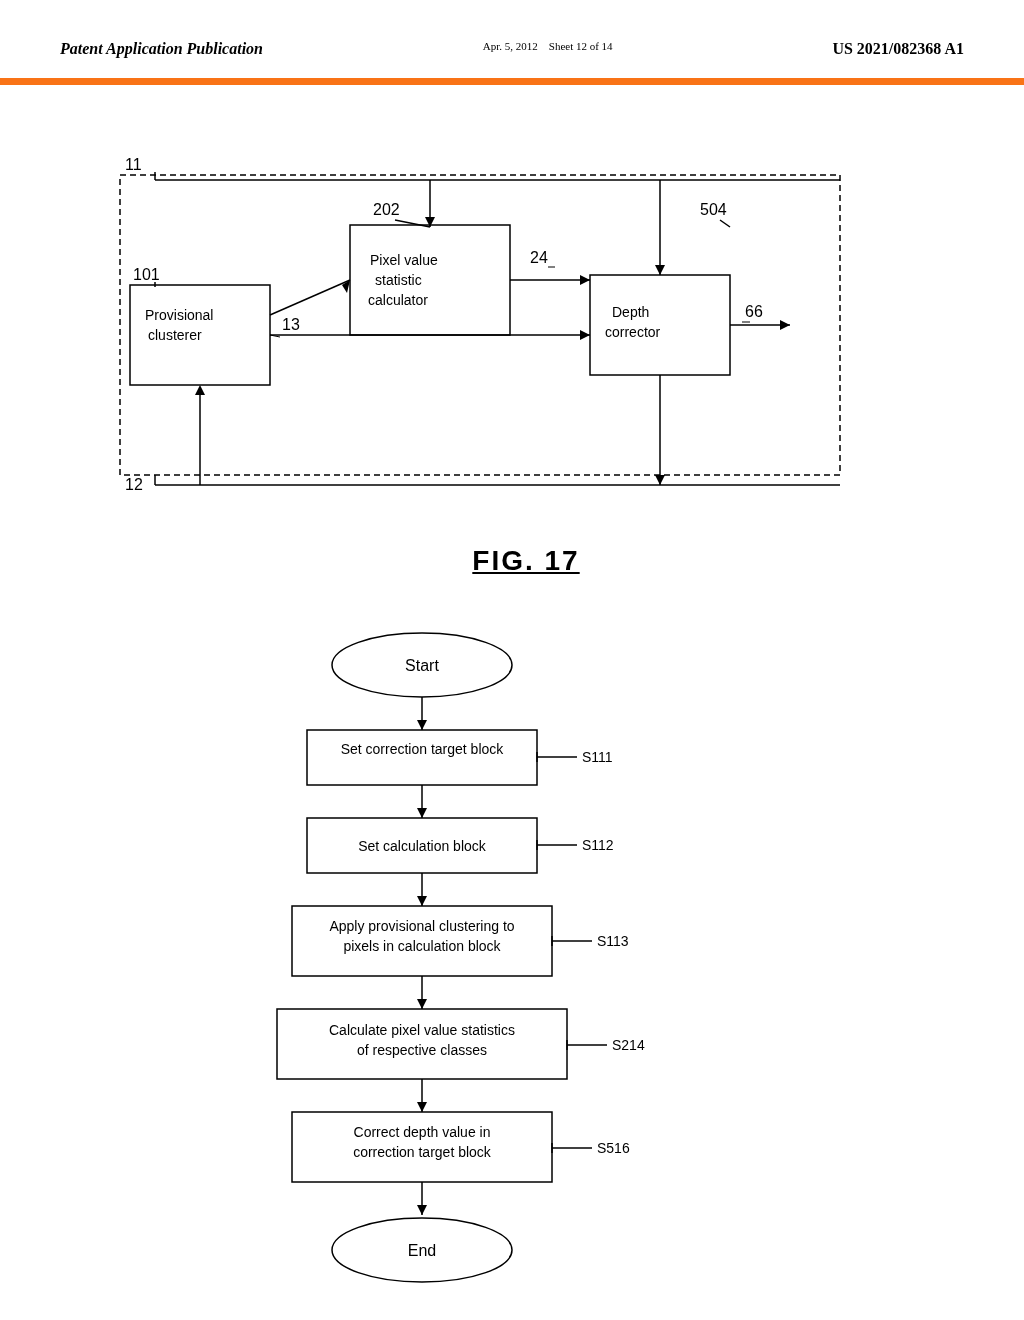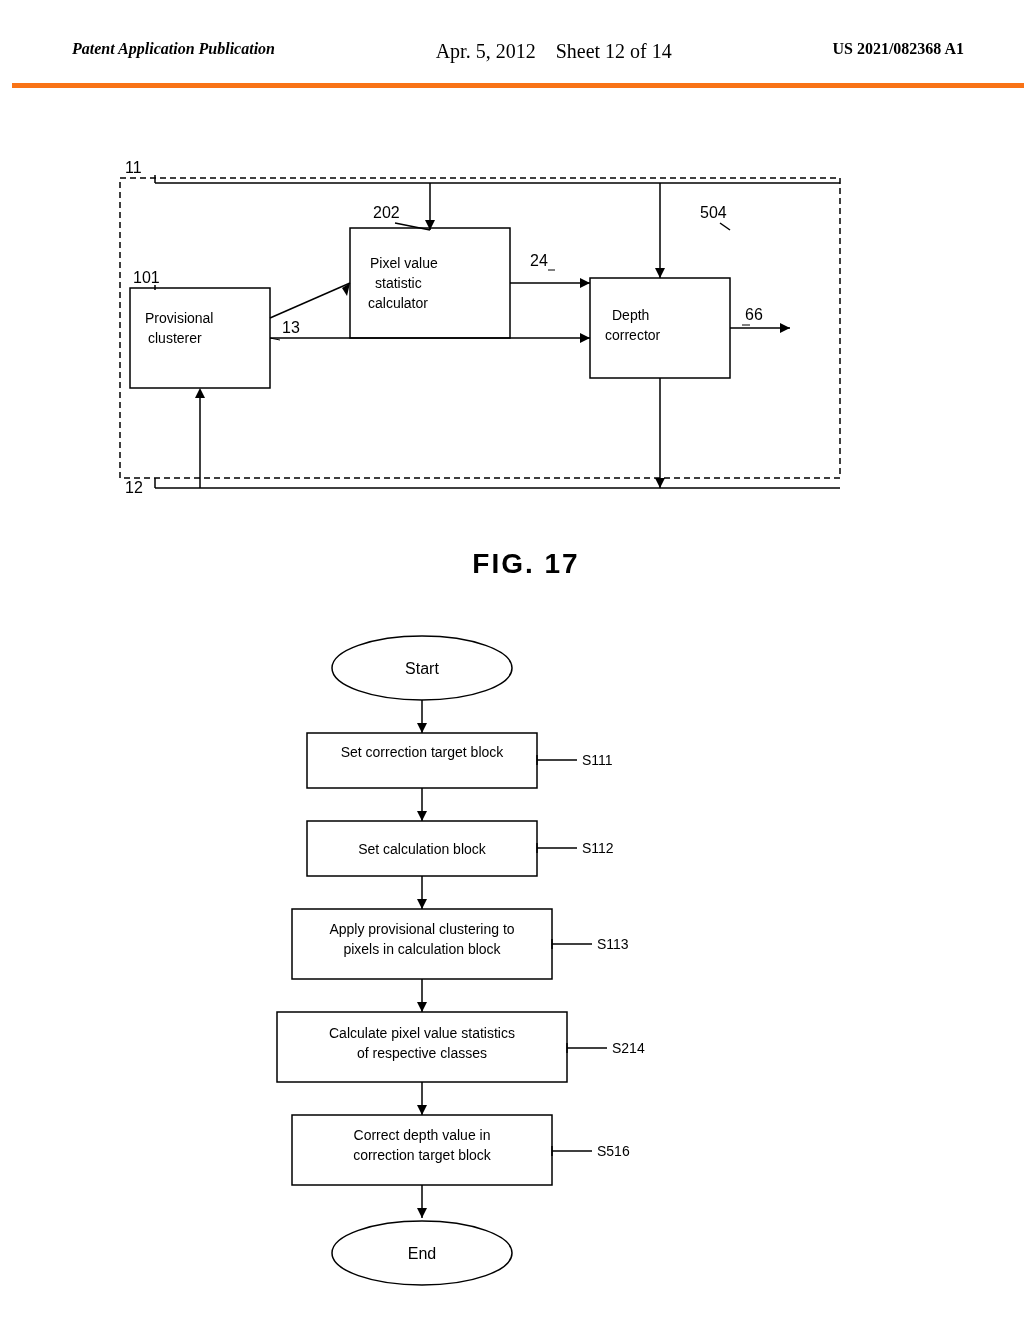--- a/index.html
+++ b/index.html
@@ -11,43 +11,43 @@
       position: relative;
       overflow: hidden;
     }
 
     
     .header {
       display: flex;
       justify-content: space-between;
       align-items: flex-start;
       padding: 40px 60px 20px 60px;
-      border-bottom: 5px solid #f97316;
-      margin-left: 12px;
+      border-bottom: 7px solid #f97316;
     }
     .header-left {
       font-size: 16px;
       font-weight: bold;
       font-style: italic;
     }
     .header-center {
-      font-size: 20px;
+      font-size: 11px;
       text-align: center;
     }
     .header-right {
       font-size: 16px;
       font-weight: bold;
     }
 
     
     .fig17-container {
       position: relative;
       width: 100%;
       height: 480px;
       margin-top: 30px;
+      text-decoration: underline;
     }
 
     
     .fig18-container {
       position: relative;
       width: 100%;
       display: flex;
       flex-direction: column;
       align-items: center;
       margin-top: 20px;

